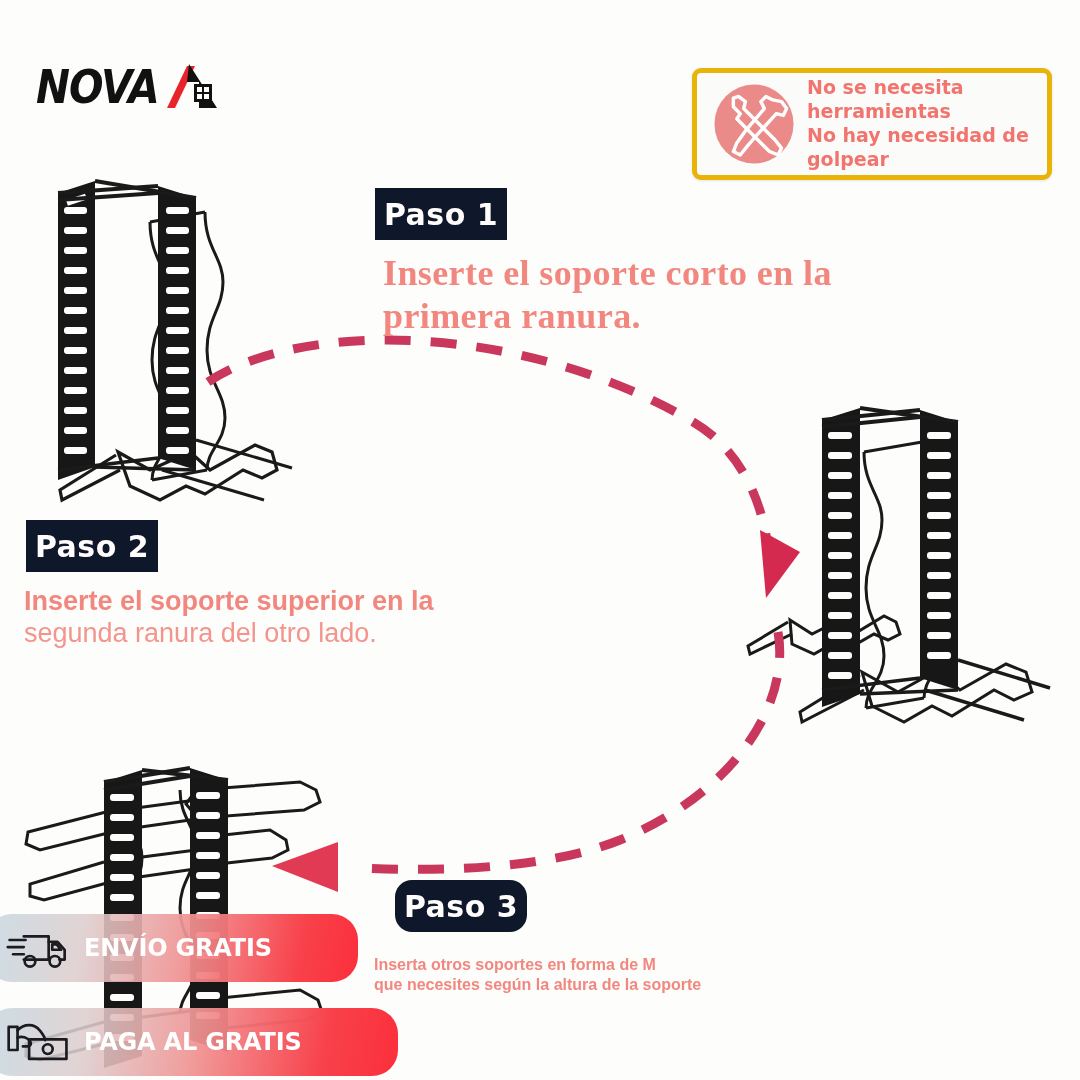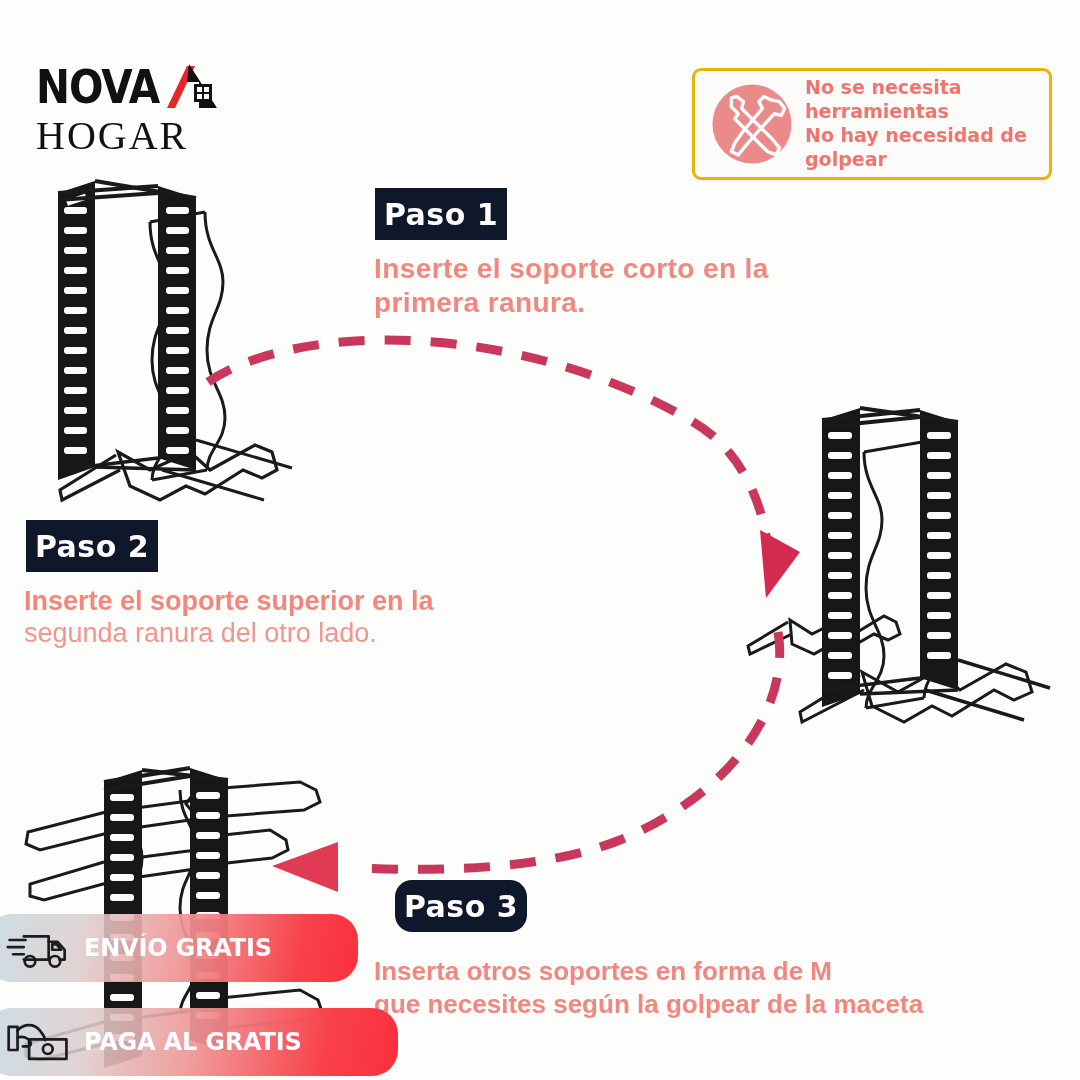--- a/index.html
+++ b/index.html
@@ -27,20 +27,21 @@
     left: 36px;
     top: 58px;
     width: 230px;
     height: 110px;
   }
   #logo-nova {
     position: relative;
     height: 52px;
     display: flex;
     align-items: flex-end;
+    font-style: italic;
   }
   .nova-text {
     font-family: "DejaVu Sans", sans-serif;
     font-weight: bold;
     font-size: 47px;
     letter-spacing: -1px;
     color: #111111;
     line-height: 1;
     font-stretch: condensed;
     transform: scaleX(0.96);
@@ -62,21 +63,21 @@
   }
 
   
   #no-tools-badge {
     position: absolute;
     left: 692px;
     top: 68px;
     width: 360px;
     height: 112px;
     background: #fbfbfa;
-    border: 3px solid #eab308;
+    border: 5px solid #eab308;
     border-radius: 9px;
     box-shadow: 0 1px 3px rgba(0,0,0,0.10);
     display: flex;
     align-items: center;
     padding-left: 14px;
     box-sizing: border-box;
   }
   #no-tools-icon {
     width: 86px;
     height: 86px;
@@ -109,42 +110,42 @@
   }
   .step-body {
     position: absolute;
     color: #f2877f;
     line-height: 1.20;
   }
   .step-body .ln { display: block; white-space: nowrap; }
 
   #paso1-badge { left: 375px; top: 188px; width: 132px; height: 52px; }
   #paso1-body {
-    left: 374px; top: 252px; width: 520px;
-    font-family: Liberation Sans, sans-serif;
-    font-weight: bold;
-    font-size: 28px;
+    left: 383px; top: 252px; width: 520px;
+    font-family: Liberation Serif, serif;
+    font-weight: bold;
+    font-size: 36px;
     letter-spacing: 0.4px;
   }
 
   #paso2-badge { left: 26px; top: 520px; width: 132px; height: 52px; }
   #paso2-body {
     left: 24px; top: 585px; width: 520px;
     font-family: "Liberation Sans", sans-serif;
     font-size: 27px;
   }
   #paso2-body .ln1 { font-weight: bold; }
   #paso2-body .ln2 { font-weight: normal; opacity: 0.88; }
 
   #paso3-badge { left: 395px; top: 880px; width: 132px; height: 52px; border-radius: 17px; }
   #paso3-body {
     left: 374px; top: 955px; width: 620px;
     font-family: "Liberation Sans", sans-serif;
     font-weight: bold;
-    font-size: 26px;
+    font-size: 16px;
     line-height: 1.28;
   }
 
   
   .promo {
     position: absolute;
     display: flex;
     align-items: center;
     border-radius: 26px;
     box-sizing: border-box;
@@ -418,21 +419,20 @@
         <path d="M24 4 L52 48 L34 48 L34 22 L22 22 Z" fill="#111111"></path>
         <rect x="29" y="24" width="18" height="18" fill="#111111"></rect>
         <g fill="#fdfdfb">
           <rect x="32" y="27" width="5" height="5"></rect>
           <rect x="39" y="27" width="5" height="5"></rect>
           <rect x="32" y="34" width="5" height="5"></rect>
           <rect x="39" y="34" width="5" height="5"></rect>
         </g>
       </svg>
     </div>
-    <div id="logo-hogar">HOGAR</div>
   </div>
 
   <div id="no-tools-badge">
     <svg id="no-tools-icon" viewBox="0 0 100 100">
       <circle cx="50" cy="50" r="46" fill="#e8706e"></circle>
       <g stroke="#ffffff" stroke-width="4" fill="none" stroke-linejoin="round" stroke-linecap="round">
 
         <path d="M72 22 L64 18 L58 24 L62 32 L40 58 L30 72 L26 82 L34 86 L42 76 L54 62 L76 38 L84 40 L88 32 L82 24 Z"></path>
 
         <path d="M26 20 L26 30 L34 38 L30 44 L58 72 L68 82 L78 86 L82 78 L74 68 L62 56 L38 32 L40 24 L32 18 Z"></path>
@@ -454,21 +454,21 @@
 
   <div class="step-badge" id="paso2-badge">Paso 2</div>
   <div class="step-body" id="paso2-body">
     <span class="ln ln1">Inserte el soporte superior en la</span>
     <span class="ln ln2">segunda ranura del otro lado.</span>
   </div>
 
   <div class="step-badge" id="paso3-badge">Paso 3</div>
   <div class="step-body" id="paso3-body">
     <span class="ln">Inserta otros soportes en forma de M</span>
-    <span class="ln">que necesites según la golpear de la maceta</span>
+    <span class="ln">que necesites según la altura de la soporte</span>
   </div>
 
   <div class="promo" id="promo-shipping">
     <svg class="promo-icon" viewBox="0 0 72 50">
       <g fill="none" stroke="#1b1b20" stroke-width="3" stroke-linecap="round" stroke-linejoin="round">
         <path d="M20 12 L48 12 L48 38 L20 38"></path>
         <path d="M48 18 L58 18 L66 27 L66 38 L60 38"></path>
         <path d="M52 21 L57 21 L62 27 L52 27 Z"></path>
         <circle cx="27" cy="40" r="6"></circle>
         <circle cx="55" cy="40" r="6"></circle>

